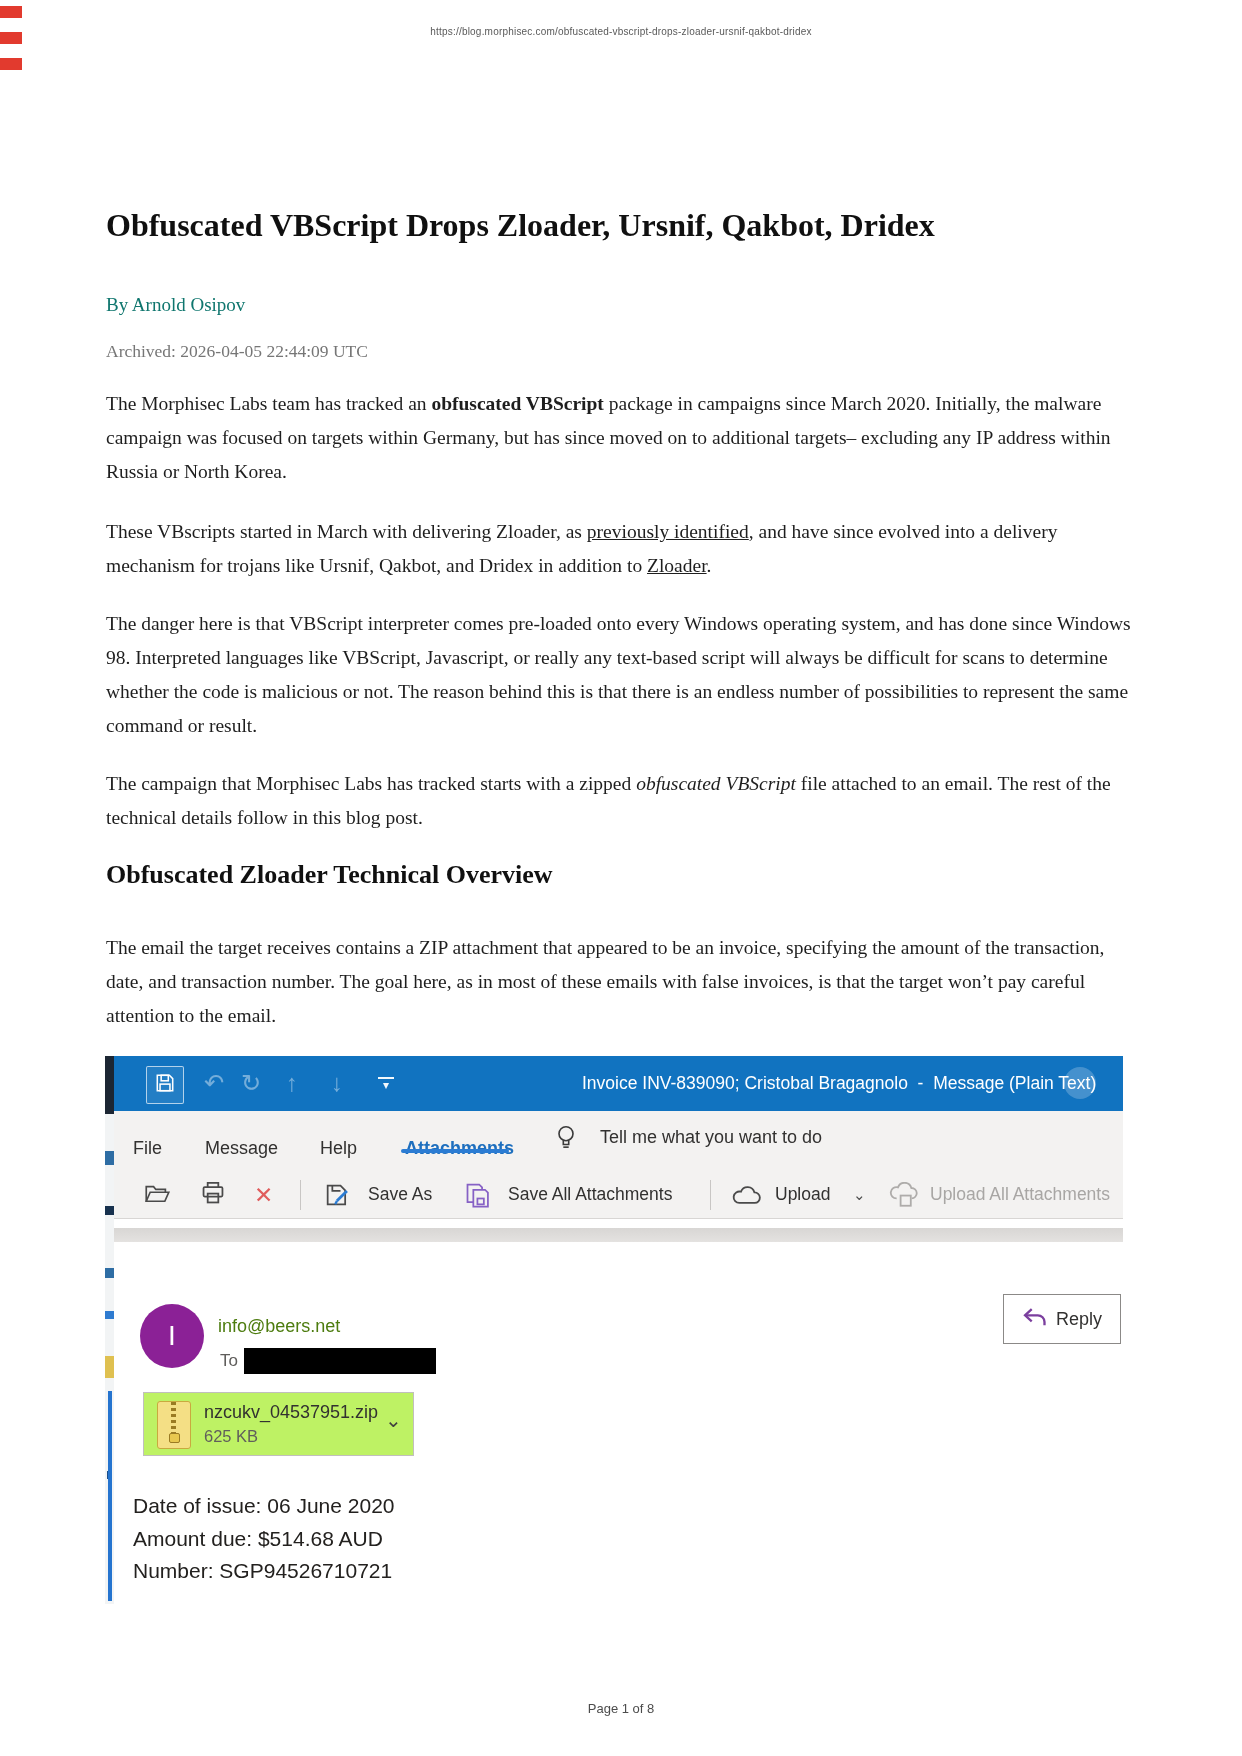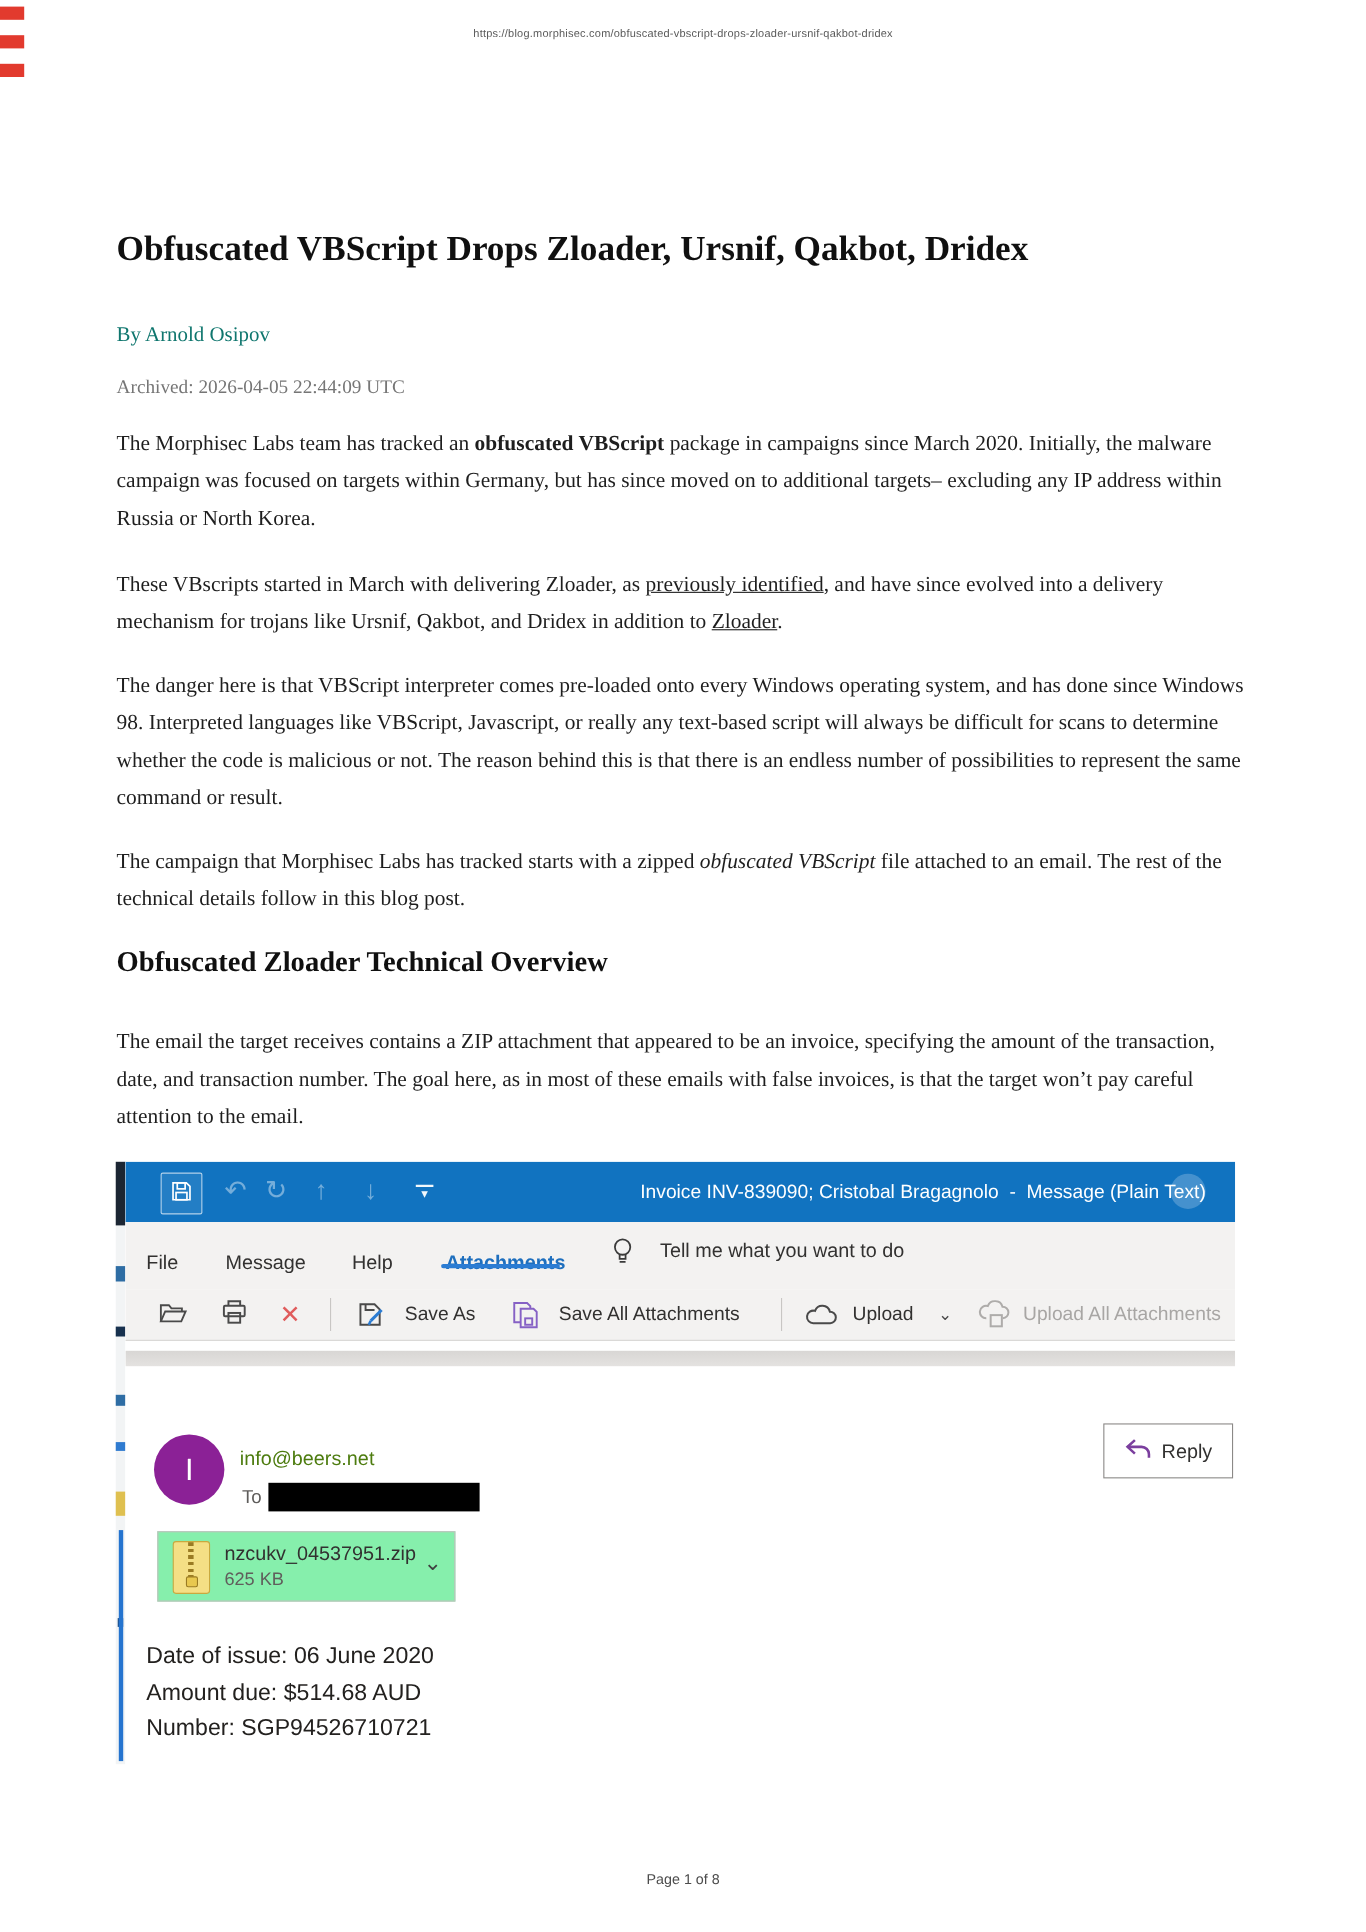--- a/index.html
+++ b/index.html
@@ -52,21 +52,21 @@
   .subject{left:19px;top:200px;font-size:26px;color:#252321;}
   .reply-btn{left:889px;top:238px;width:118px;height:50px;background:#fff;border:1px solid #8b8987;
     display:flex;align-items:center;justify-content:center;gap:9px;box-sizing:border-box;cursor:pointer;}
   .reply-label{font-size:18px;color:#323130;}
   .avatar{left:26px;top:248px;width:64px;height:64px;border-radius:50%;background:#8b2196;
     display:flex;align-items:center;justify-content:center;cursor:pointer;}
   .avatar span{color:#fff;font-size:28px;font-weight:300;}
   .sender{left:104px;top:260px;font-size:18px;color:#4d7c0f;}
   .to-label{left:106px;top:295px;font-size:17px;color:#5f5d5b;}
   .redaction{left:130px;top:292px;width:192px;height:26px;background:#000;}
-  .chip{left:29px;top:336px;width:271px;height:64px;background:#86efac;border:1px solid #c1bfbd;
+  .chip{left:29px;top:336px;width:271px;height:64px;background:#bef264;border:1px solid #c1bfbd;
     box-sizing:border-box;cursor:pointer;}
   .chip-name{left:60px;top:9px;font-size:18px;color:#323130;}
   .chip-size{left:60px;top:34px;font-size:16.5px;color:#605e5c;}
   .chip-chev{left:241px;top:15px;font-size:20px;color:#3f3f3f;cursor:pointer;}
   .zip{left:13px;top:8px;width:32px;height:46px;background:#f4df85;border:1px solid #c9a93f;border-radius:3px;}
   .zip::before{content:"";position:absolute;left:13px;top:0;bottom:14px;width:5px;
     background:repeating-linear-gradient(180deg,#9a7b23 0 3px,#f4df85 3px 6px);}
   .zip::after{content:"";position:absolute;left:11px;bottom:5px;width:9px;height:8px;
     background:#e8c84f;border:1px solid #9a7b23;border-radius:2px;}
   .inv-line{left:19px;font-size:21px;color:#23211f;}

